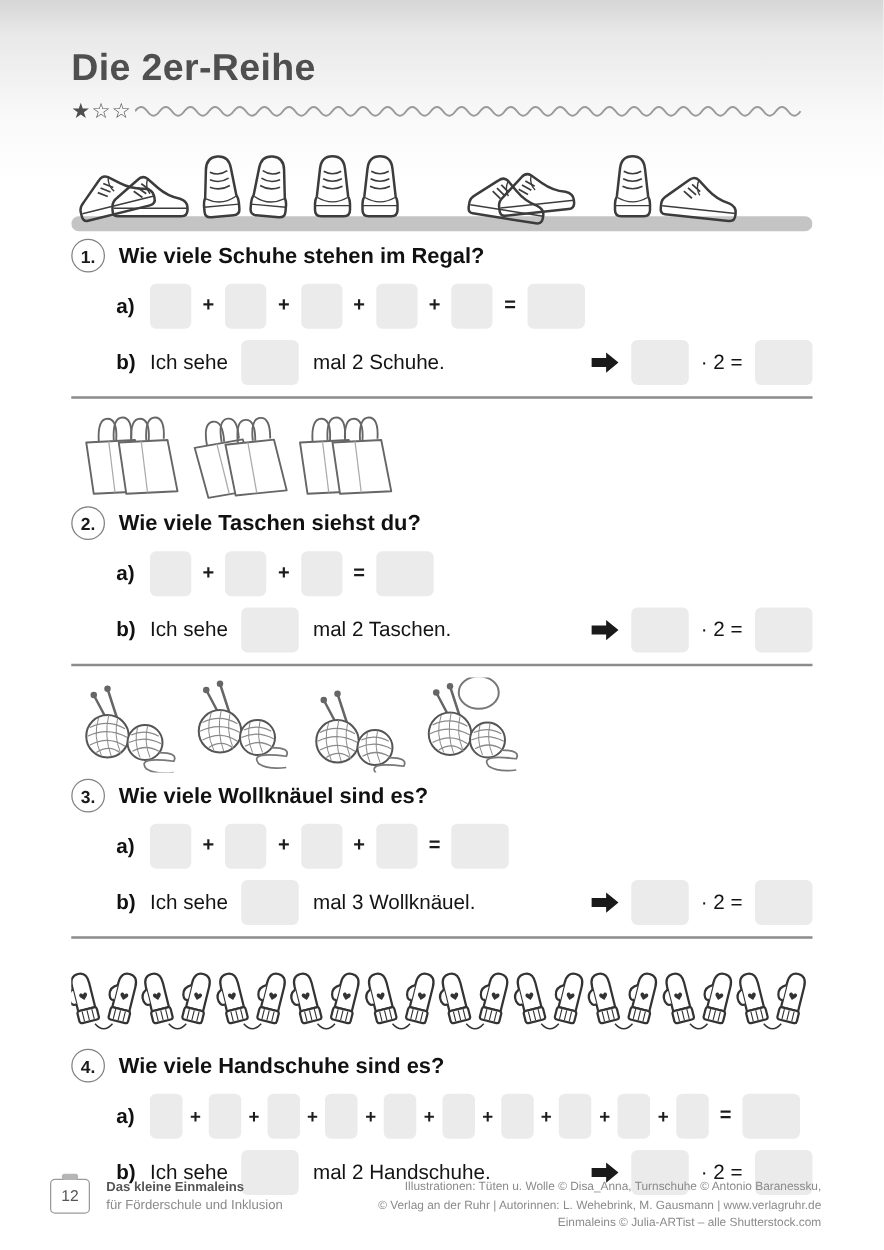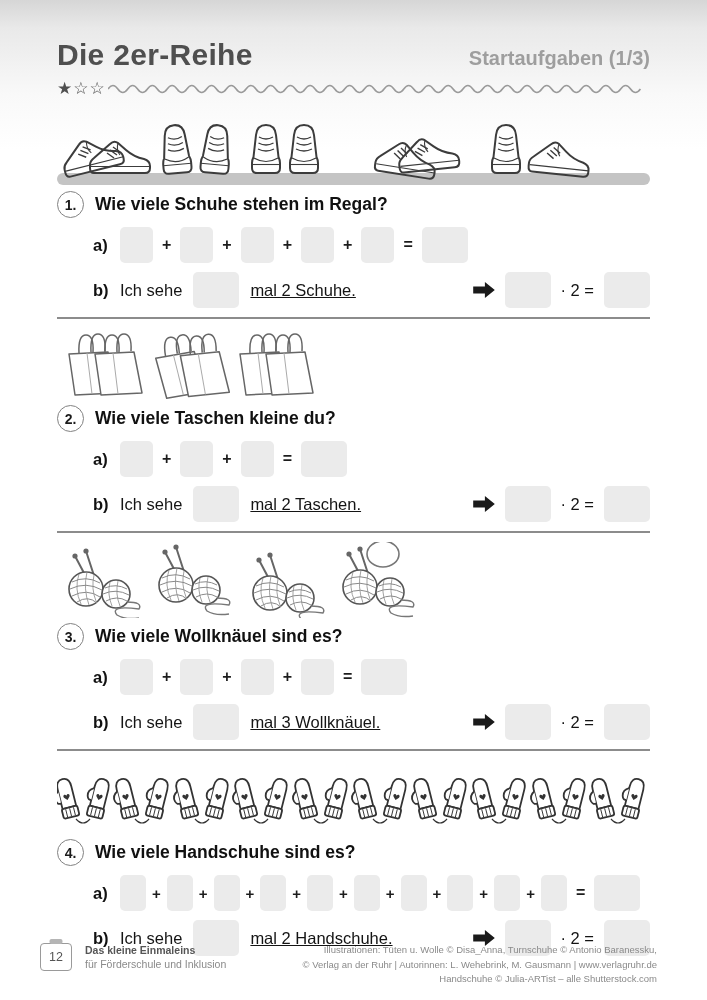--- a/index.html
+++ b/index.html
@@ -26,21 +26,21 @@
   .part-label{width:27px;flex:0 0 27px;font-size:16.5px;font-weight:bold;color:#111;}
   .addends{display:inline-flex;align-items:center;}
   .box{background:#ebebeb;border-radius:5px;height:36px;display:inline-block;}
   .small{width:33px;}
   .xsmall{width:26px;}
   .wide{width:46px;}
   .op{font-weight:bold;font-size:16px;color:#1c1c1c;margin:0 9px;}
   .tight .op{margin:0 6px;font-size:15px;}
   .b-row{font-size:16.5px;color:#141414;}
   .b-text{margin:0 11px 0 0;}
-  .b-text.after{margin:0 0 0 11px;text-decoration:underline;}
+  .b-text.after{margin:0 0 0 11px;}
   .b-right{margin-left:auto;display:inline-flex;align-items:center;gap:10px;}
   .arrow{width:22px;height:18px;flex:0 0 22px;}
   .sep{border:none;border-top:2px solid #8c8c8c;margin:3px 0 0;}
   
   .footer{position:absolute;left:40px;right:50px;bottom:14px;display:flex;justify-content:space-between;align-items:flex-start;}
   .footer-left{display:flex;align-items:center;gap:13px;}
   .page-badge{position:relative;width:30px;height:26px;border:1.5px solid #9a9a9a;border-radius:4px;background:#fff;
               display:flex;align-items:center;justify-content:center;font-size:12.5px;color:#555;}
   .page-badge::before{content:"";position:absolute;top:-5px;left:50%;transform:translateX(-50%);
               width:13px;height:5px;background:#b5b5b5;border-radius:2px;}
@@ -101,21 +101,20 @@
       <polygon points="0,6 13,6 13,1 24,10 13,19 13,14 0,14" fill="#1a1a1a"></polygon>
     </g>
   </defs>
 </svg>
 
 <div class="page">
   <div class="content">
 
     <div class="header">
       <div class="title">Die 2er-Reihe</div>
-      <div class="subtitle">Startaufgaben (1/3)</div>
     </div>
 
     <div class="star-row">
       <span class="stars">★☆☆</span>
       <svg class="wave" viewBox="0 0 550 16" preserveAspectRatio="none">
         <path fill="none" stroke="#9a9a9a" stroke-width="1.6" d="M0,9 q5,-7 10,0 t10,0 t10,0 t10,0 t10,0 t10,0 t10,0 t10,0 t10,0 t10,0 t10,0 t10,0 t10,0 t10,0 t10,0 t10,0 t10,0 t10,0 t10,0 t10,0 t10,0 t10,0 t10,0 t10,0 t10,0 t10,0 t10,0 t10,0 t10,0 t10,0 t10,0 t10,0 t10,0 t10,0 t10,0 t10,0 t10,0 t10,0 t10,0 t10,0 t10,0 t10,0 t10,0 t10,0 t10,0 t10,0 t10,0 t10,0 t10,0 t10,0 t10,0 t10,0 t10,0 t10,0"></path>
       </svg>
     </div>
 
     <section>
@@ -193,21 +192,21 @@
               <use href="#bag" transform="translate(24,2) rotate(4 29 33)"></use>
             </g>
           <g transform="translate(176,3)">
               <use href="#bag"></use>
               <use href="#bag" transform="translate(26,0)"></use>
             </g>
         </svg>
       </div>
       <div class="q-heading">
         <span class="q-num">2.</span>
-        <span class="q-text">Wie viele Taschen kleine du?</span>
+        <span class="q-text">Wie viele Taschen siehst du?</span>
       </div>
       <div class="eq-row a-row">
         <span class="part-label">a)</span>
         <span class="addends">
             <span class="box small"></span>
             <span class="op">+</span>
             <span class="box small"></span>
             <span class="op">+</span>
             <span class="box small"></span>
           </span>
@@ -371,16 +370,16 @@
     <div class="footer-left">
       <div class="page-badge">12</div>
       <div>
         <div class="series-title">Das kleine Einmaleins</div>
         <div class="series-sub">für Förderschule und Inklusion</div>
       </div>
     </div>
     <div class="credits">
       <div>Illustrationen: Tüten u. Wolle © Disa_Anna, Turnschuhe © Antonio Baranessku,</div>
       <div>© Verlag an der Ruhr | Autorinnen: L. Wehebrink, M. Gausmann | www.verlagruhr.de</div>
-      <div>Handschuhe © Julia-ARTist – alle Shutterstock.com</div>
+      <div>Einmaleins © Julia-ARTist – alle Shutterstock.com</div>
     </div>
   </div>
 </div>
 
 </body></html>

